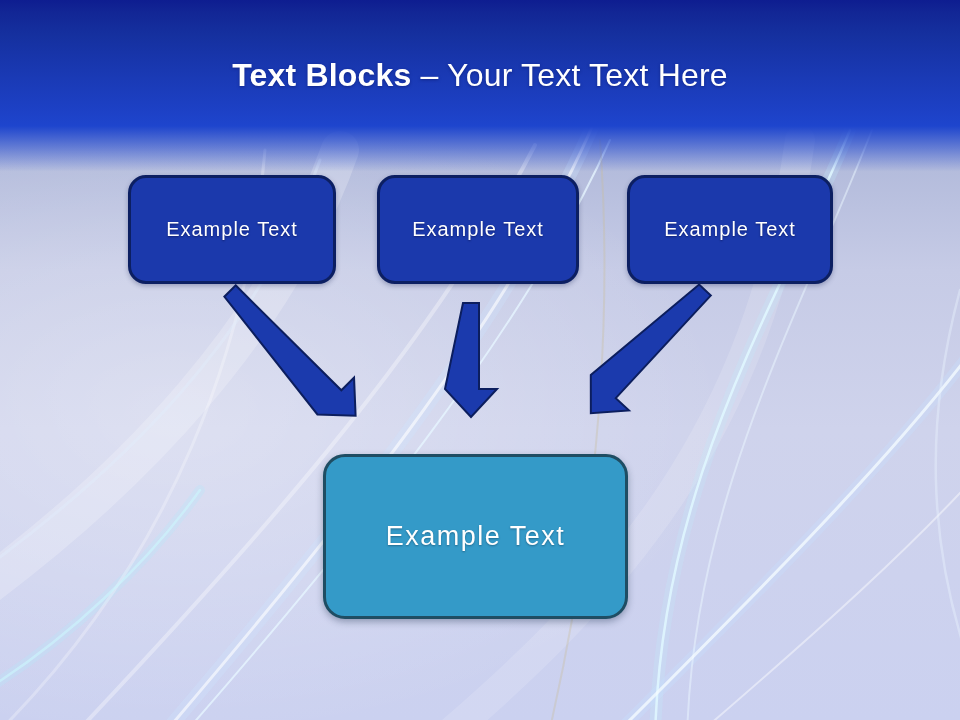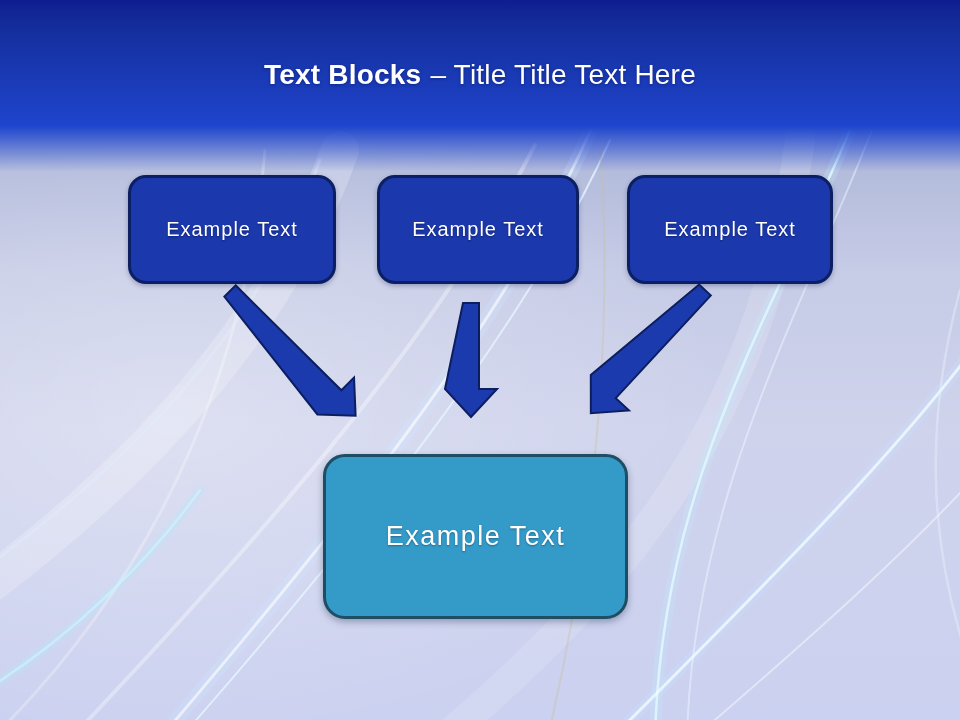--- a/index.html
+++ b/index.html
@@ -23,21 +23,21 @@
       #15309f 20%,
       #1a3ab6 45%,
       #1d41c6 64%,
       #1e45cd 72%,
       rgba(30,69,205,0.55) 84%,
       rgba(130,148,214,0.0) 98%);
   }
   .title{
     position:absolute;left:0;top:52px;width:960px;height:46px;
     margin:0;display:flex;align-items:center;justify-content:center;gap:9px;
-    color:#ffffff;font-size:28px;line-height:46px;
+    color:#ffffff;font-size:32px;line-height:46px;
     text-shadow:0 1px 3px rgba(8,18,90,0.5);
     letter-spacing:0.2px;
   }
   .title .bold{font-weight:700;}
   .title .rest{font-weight:400;}
   .block{
     position:absolute;
     background:#1b39ac;
     border:3px solid #0c1f62;
     border-radius:18px;
@@ -85,21 +85,21 @@
     <path d="M 680 750 C 820 630 920 540 990 460" stroke="rgba(255,255,255,0.45)" stroke-width="2"></path>
     <path d="M 960 290 C 925 420 928 540 968 660" stroke="rgba(235,245,255,0.40)" stroke-width="2.5"></path>
     <path d="M 545 750 C 590 560 615 350 600 140" stroke="rgba(200,190,155,0.35)" stroke-width="2"></path>
     <path d="M -30 700 C 70 640 150 560 200 490" stroke="rgba(205,245,252,0.65)" stroke-width="2.5"></path>
   </svg>
 
   <div class="header-band"></div>
 
   <h1 class="title">
     <span class="bold">Text Blocks</span>
-    <span class="rest">– Title Title Text Here</span>
+    <span class="rest">– Your Text Text Here</span>
   </h1>
 
   <svg class="arrows" viewBox="0 0 960 720">
     <g fill="#1b3aad" stroke="#0c1e5e" stroke-width="2" stroke-linejoin="miter">
       <polygon points="0,-8 149,-8 149,-26 177,0 149,26 0,8" transform="translate(230,291) rotate(44.8)"></polygon>
       <polygon points="0,-8 86,-8 86,-26 114,0 86,26 0,8" transform="translate(471,303) rotate(90)"></polygon>
       <polygon points="0,-8 140,-8 140,-26 168,0 140,26 0,8" transform="translate(705,290) rotate(132.8)"></polygon>
     </g>
   </svg>
 

